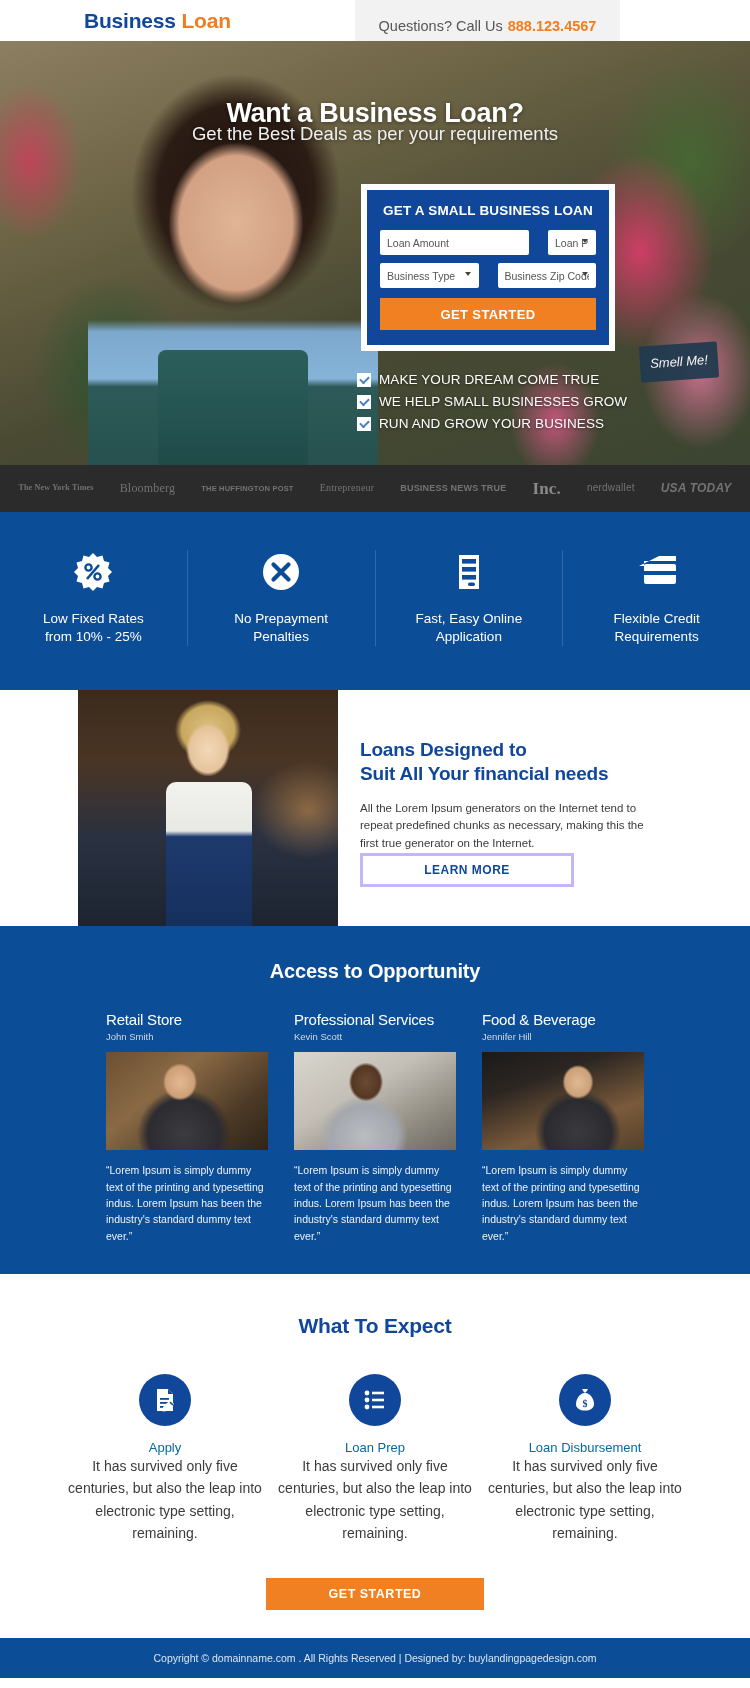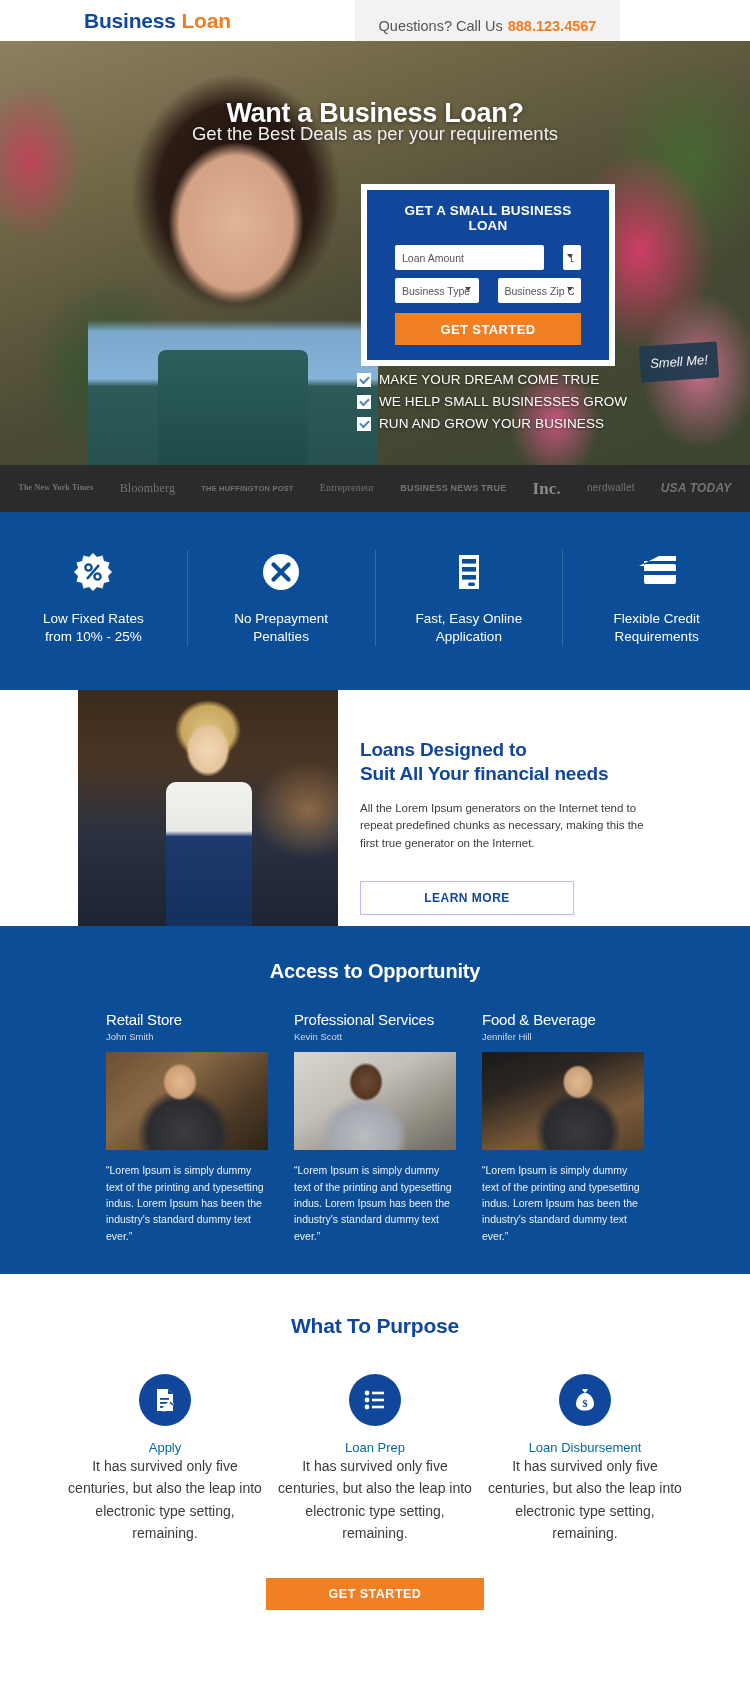--- a/index.html
+++ b/index.html
@@ -115,21 +115,21 @@
   
   .formwrap {
     position: absolute;
     left: 361px; top: 143px;
     width: 254px;
     background: #ffffff;
     padding: 6px;
   }
   .formbox {
     background: #11479a;
-    padding: 13px 28px 15px;
+    padding: 13px 13px 15px;
   }
   .form-title {
     color: #fff;
     font-size: 13.5px;
     font-weight: bold;
     text-align: center;
     letter-spacing: .2px;
     margin-bottom: 12px;
   }
   .form-row { display: flex; gap: 19px; margin-bottom: 8px; }
@@ -280,24 +280,23 @@
     letter-spacing: -.2px;
   }
   .designed-p {
     margin-top: 14px;
     font-size: 11.5px;
     color: #3b3b3b;
     line-height: 1.55;
   }
   .learn {
     display: block;
-    margin-top: 28px;
     width: 214px;
     height: 34px;
-    border: 1px solid #c4b5fd;
+    border: 3px solid #c4b5fd;
     background: #fff;
     color: #11479a;
     font-family: "Liberation Sans", sans-serif;
     font-size: 12px;
     font-weight: bold;
     letter-spacing: .5px;
     cursor: pointer;
   }
 
   
@@ -560,21 +559,21 @@
       <div class="opp-card">
         <div class="opp-name">Food &amp; Beverage</div>
         <div class="opp-person">Jennifer Hill</div>
         <div class="opp-img c"></div>
         <div class="opp-quote">“Lorem Ipsum is simply dummy text of the printing and typesetting indus. Lorem Ipsum has been the industry's standard dummy text ever.”</div>
       </div>
     </div>
   </div>
 
   <div class="expect">
-    <div class="expect-title">What To Purpose</div>
+    <div class="expect-title">What To Expect</div>
     <div class="expect-grid">
 
       <div class="expect-card">
         <div class="circ">
           <svg width="26" height="26" viewBox="0 0 26 26">
             <path fill="#ffffff" d="M5 2 h11 l5 5 v17 H5 Z"></path>
             <path fill="#11479a" d="M16 2 v5 h5 Z"></path>
             <rect x="8" y="11" width="9" height="1.8" fill="#11479a"></rect>
             <rect x="8" y="15" width="9" height="1.8" fill="#11479a"></rect>
             <rect x="8" y="19" width="6" height="1.8" fill="#11479a"></rect>
@@ -610,14 +609,17 @@
           </svg>
         </div>
         <div class="expect-name">Loan Disbursement</div>
         <div class="expect-p">It has survived only five centuries, but also the leap into electronic type setting, remaining.</div>
       </div>
     </div>
 
     <button class="bigcta">GET STARTED</button>
   </div>
 
+  <div class="footer">
+    <span>Copyright © domainname.com . All Rights Reserved | Designed by: buylandingpagedesign.com</span>
+  </div>
 
 </div>
 
 </body></html>

